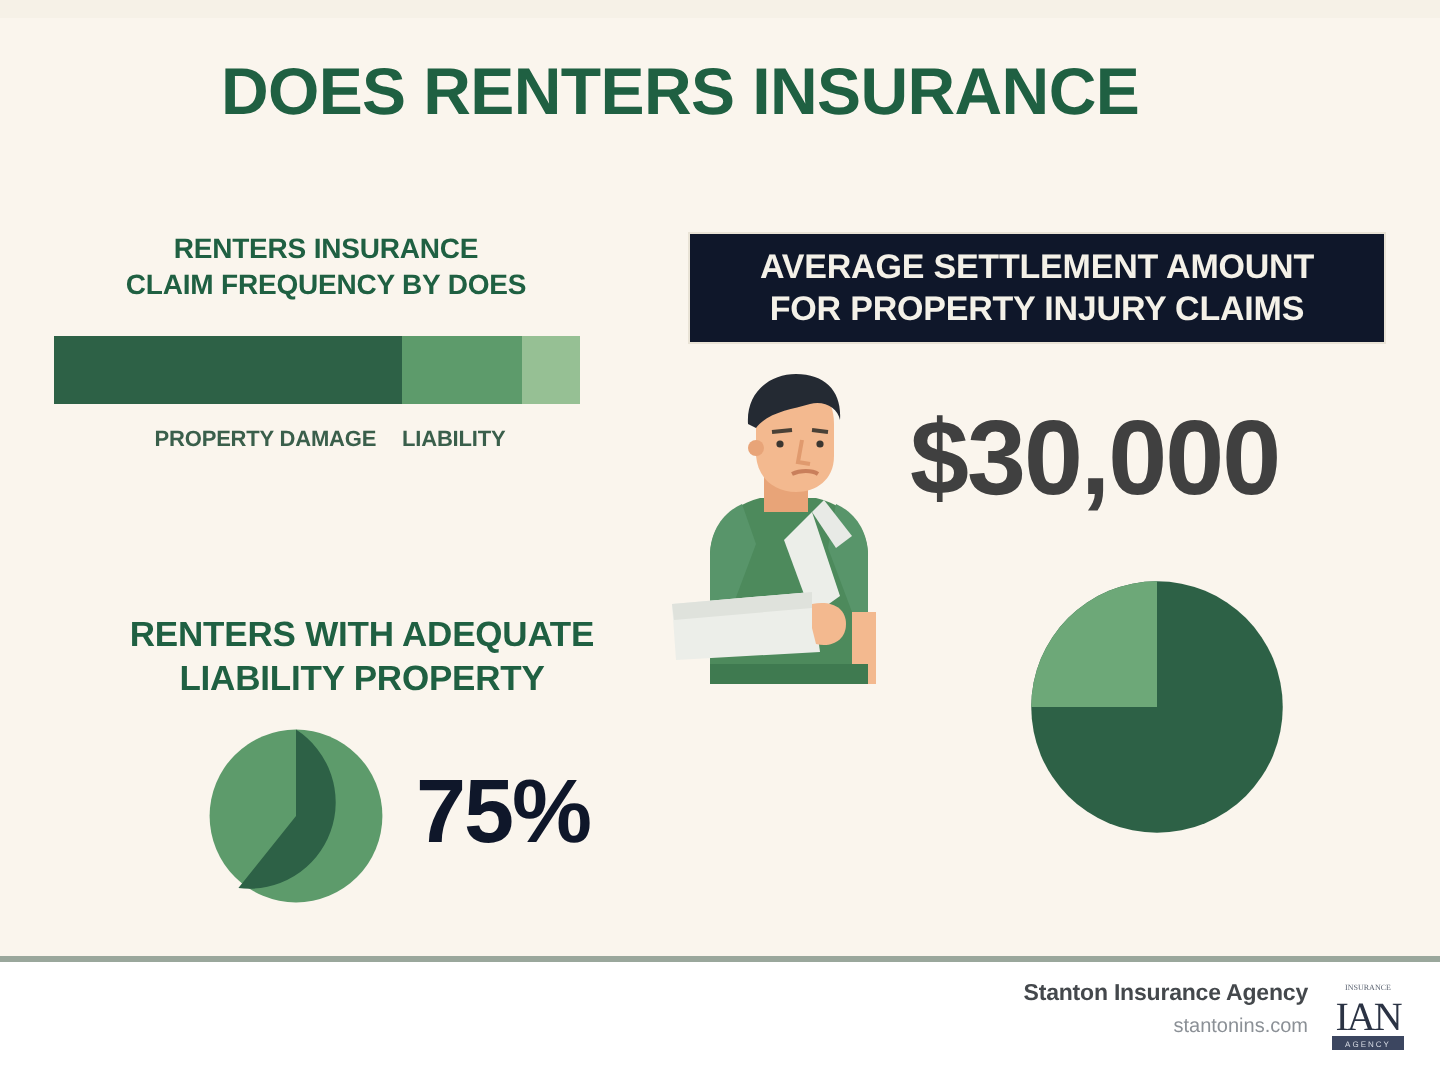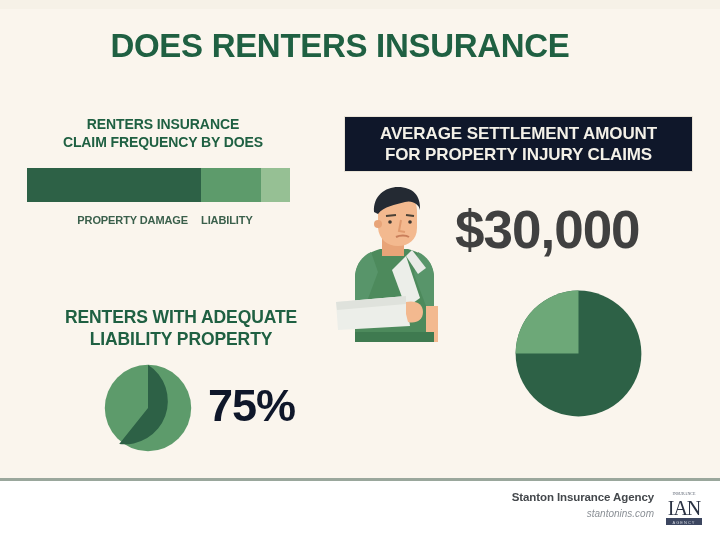--- a/index.html
+++ b/index.html
@@ -227,21 +227,20 @@
     font-size: 11.5px;
     font-weight: bold;
     line-height: 1.5;
     letter-spacing: -0.1px;
   }
   .agency-site {
     display: block;
     color: #8b9096;
     font-size: 10px;
     line-height: 1.5;
-    font-style: italic;
   }
   .logo {
     width: 44px;
     height: 38px;
   }
 </style>
 </head>
 <body>
 
 <div id="infographic">

